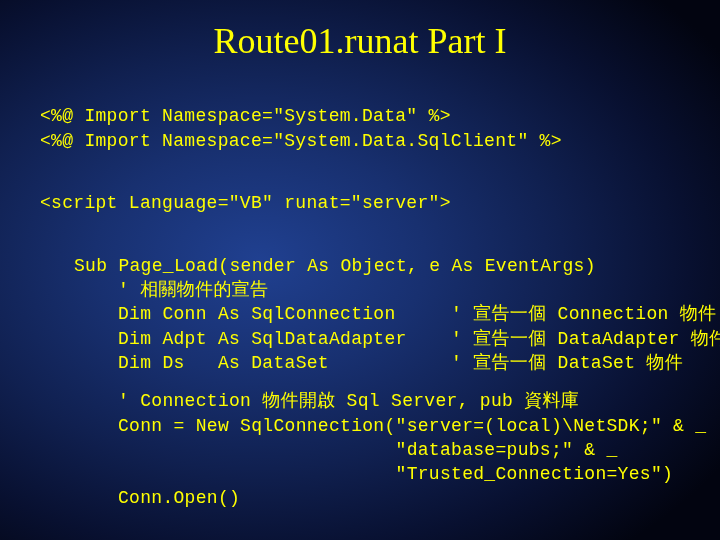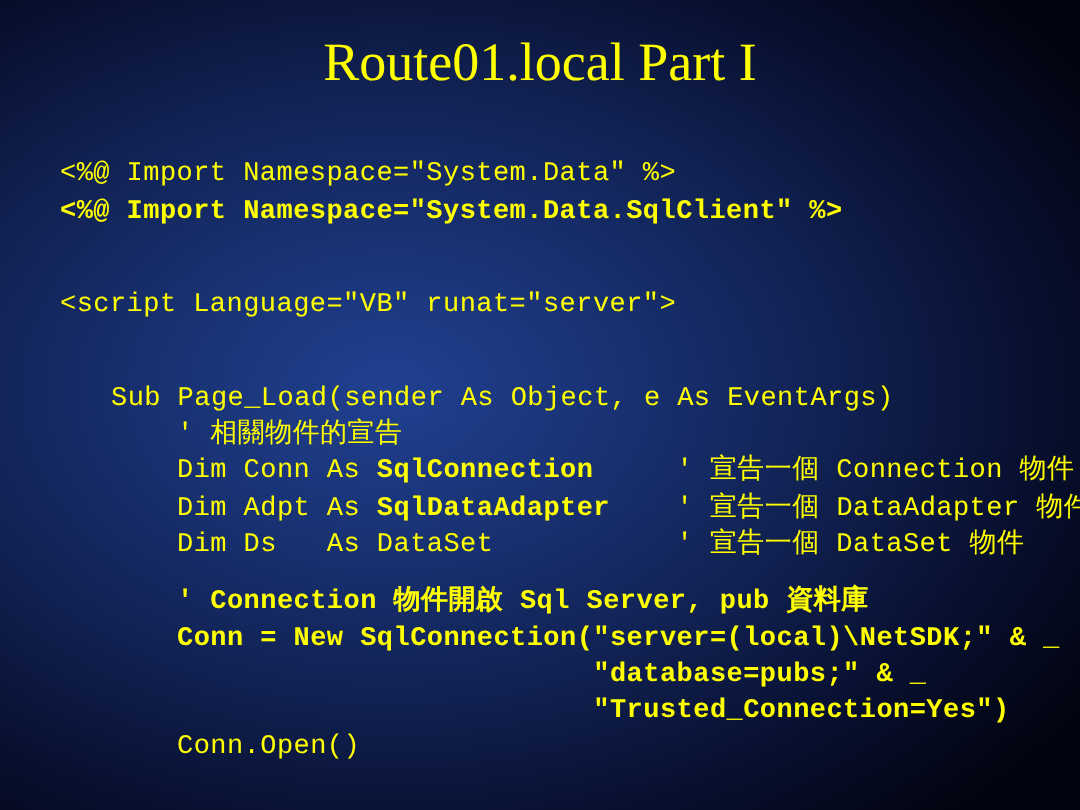--- a/index.html
+++ b/index.html
@@ -20,29 +20,29 @@
   }
   .body{
     position:absolute;top:80px;left:40px;right:30px;
     font-size:18px;
     color:#ffff00;
     line-height:1.35;
     font-family:"Courier New","MS Mincho",monospace;
     letter-spacing:0.3px;
     white-space:pre;
   }
-  .sql{font-weight:bold}
+  .sql{font-weight:normal}
   .ind1{padding-left:34px;display:block}
   .ind2{padding-left:78px;display:block}
   .spacer{display:block;height:14px}
 </style>
 </head>
 <body>
 <div class="slide">
-  <div class="title">Route01.local Part I</div>
+  <div class="title">Route01.runat Part I</div>
   <div class="body">
 <span>&lt;%@ Import Namespace="System.Data" %&gt;</span>
 <span class="sql">&lt;%@ Import Namespace="System.Data.SqlClient" %&gt;</span>
 <span class="spacer"></span>
 <span>&lt;script Language="VB" runat="server"&gt;</span>
 <span class="spacer"></span>
 <span class="ind1">Sub Page_Load(sender As Object, e As EventArgs)</span><span class="ind2">' 相關物件的宣告</span><span class="ind2"><span>Dim Conn As </span><span class="sql">SqlConnection</span><span>     ' 宣告一個 Connection 物件</span></span><span class="ind2"><span>Dim Adpt As </span><span class="sql">SqlDataAdapter</span><span>    ' 宣告一個 DataAdapter 物件</span></span><span class="ind2">Dim Ds   As DataSet           ' 宣告一個 DataSet 物件</span><span class="spacer"></span><span class="ind2 sql">' Connection 物件開啟 Sql Server, pub 資料庫</span><span class="ind2 sql">Conn = New SqlConnection("server=(local)\NetSDK;" &amp; _</span><span class="ind2 sql">                         "database=pubs;" &amp; _</span><span class="ind2 sql">                         "Trusted_Connection=Yes")</span><span class="ind2">Conn.Open()</span></div>
 </div>
 
 </body></html>

